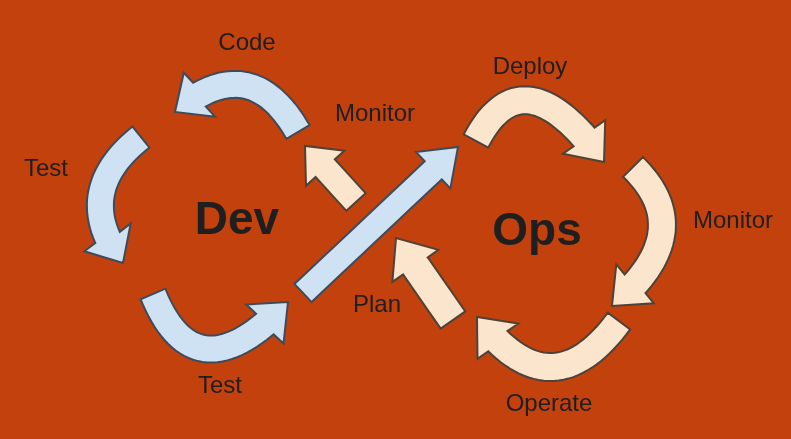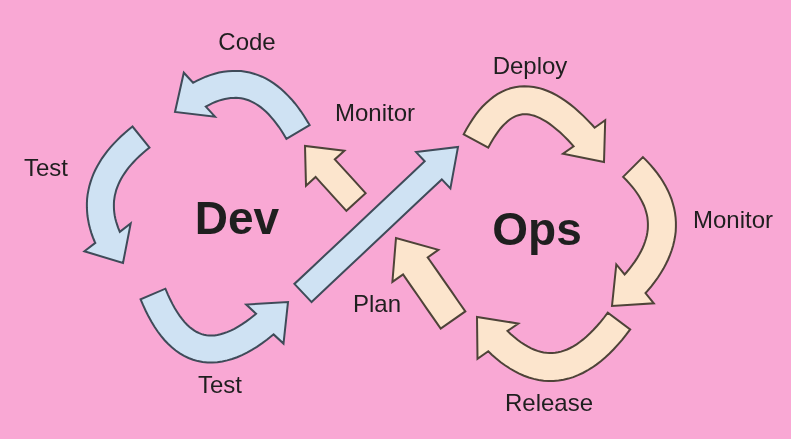--- a/index.html
+++ b/index.html
@@ -5,21 +5,21 @@
   html, body { margin: 0; padding: 0; }
   body {
     width: 791px; height: 439px;
     background: #ffffff;
     font-family: "Liberation Sans", sans-serif;
     overflow: hidden;
   }
   .canvas {
     position: relative;
     width: 791px; height: 439px;
-    background: #f9a8d4;
+    background: #c2410c;
   }
   .canvas svg {
     position: absolute;
     left: 0; top: 0;
   }
   .label {
     position: absolute;
     transform: translate(-50%, -50%);
     color: #1f1f1f;
     white-space: nowrap;
@@ -46,18 +46,18 @@
     <path id="arr-plan" d="M465.3,311.4 L458.2,301.2 L451.1,290.9 L443.9,280.7 L436.8,270.4 L429.7,260.2 L427.7,257.4 L438.4,249.9 L396.0,238.0 L392.4,281.9 L403.1,274.5 L405.1,277.3 L412.2,287.6 L419.3,297.8 L426.4,308.1 L433.6,318.3 L440.7,328.6 Z" fill="#fce5cd" stroke="#4e4338" stroke-width="2" stroke-linejoin="miter"></path>
   </svg>
 
   <div class="label stage-label" style="left: 247px; top: 42px; color: rgb(31, 31, 31);">Code</div>
   <div class="label stage-label" style="left: 46px; top: 168px; color: rgb(31, 31, 31);">Test</div>
   <div class="label stage-label" style="left: 204px; top: 385px; color: rgb(31, 31, 31); margin-left: 16px;">Test</div>
   <div class="label stage-label" style="left: 375px; top: 113px; color: rgb(31, 31, 31);">Monitor</div>
   <div class="label stage-label" style="left: 530px; top: 66px; color: rgb(31, 31, 31);">Deploy</div>
   <div class="label stage-label" style="left: 733px; top: 220px; color: rgb(31, 31, 31);">Monitor</div>
   <div class="label stage-label" style="left: 377px; top: 304px; color: rgb(31, 31, 31);">Plan</div>
-  <div class="label stage-label" style="left: 549px; top: 403px; color: rgb(31, 31, 31);">Release</div>
+  <div class="label stage-label" style="left: 549px; top: 403px; color: rgb(31, 31, 31);">Operate</div>
 
   <div class="label loop-label" style="left: 237px; top: 218px; color: rgb(31, 31, 31);">Dev</div>
   <div class="label loop-label" style="left: 537px; top: 229px; color: rgb(31, 31, 31);">Ops</div>
 
 </div>
 
 </body></html>

